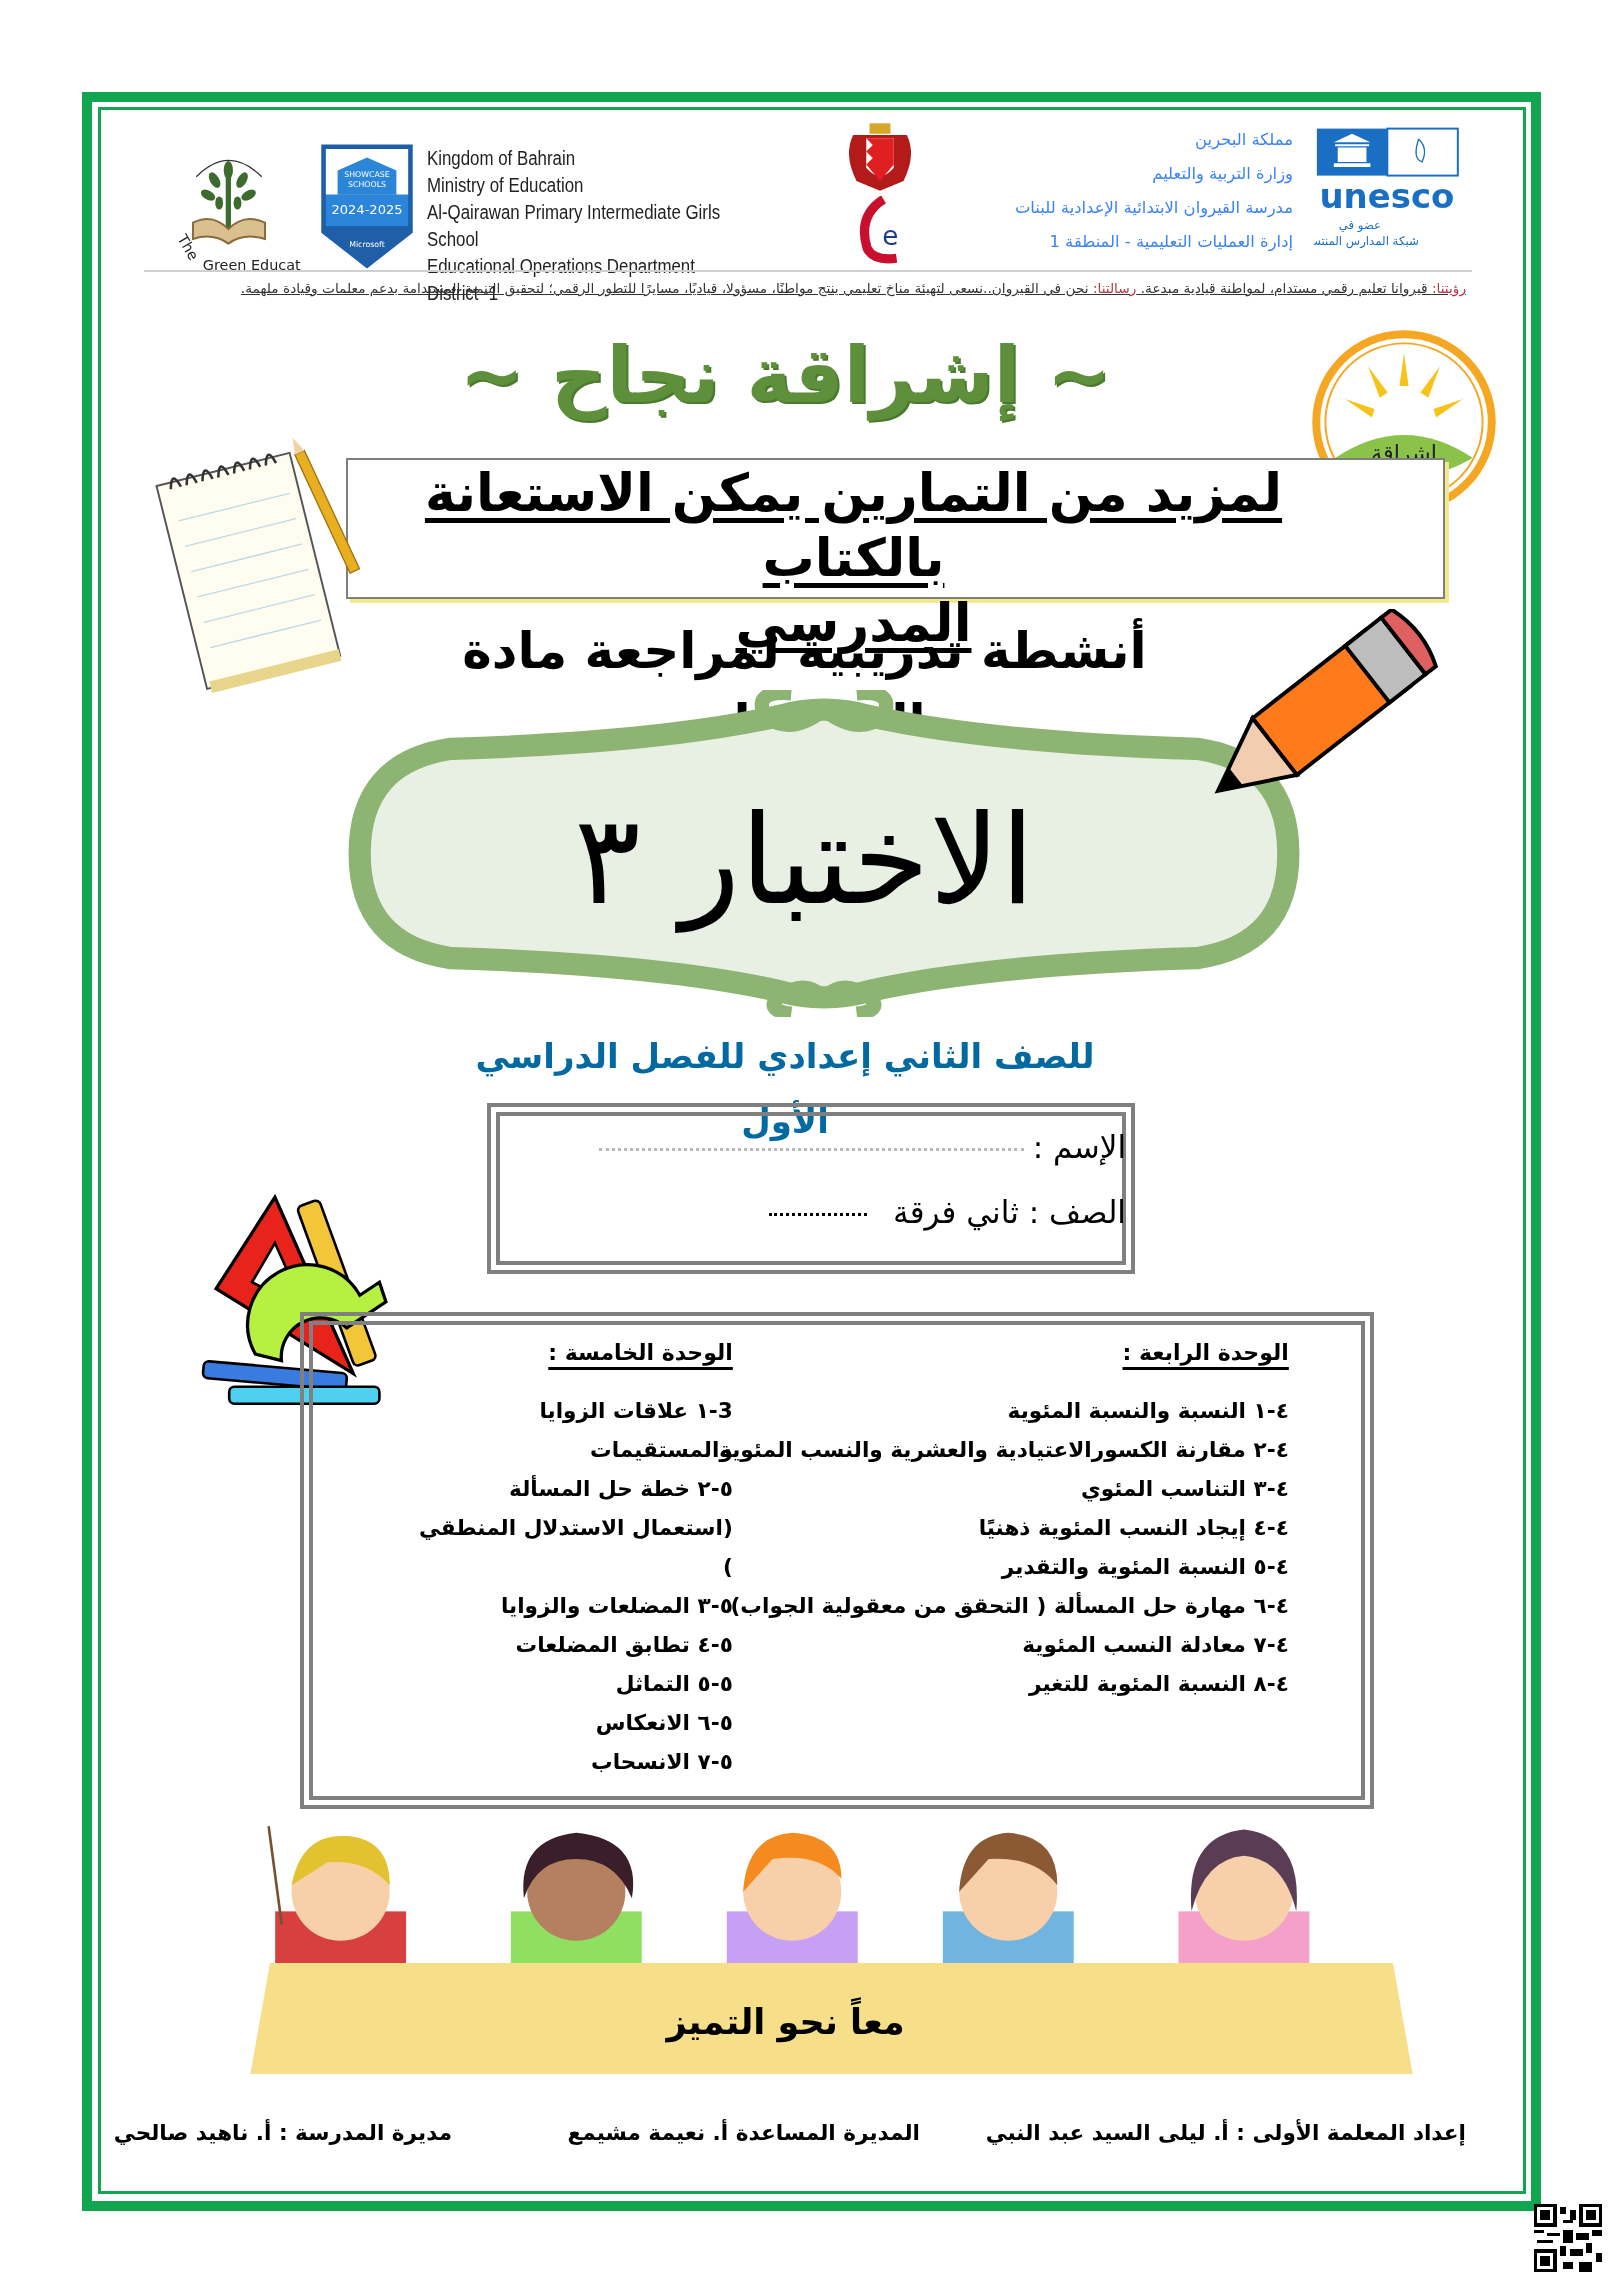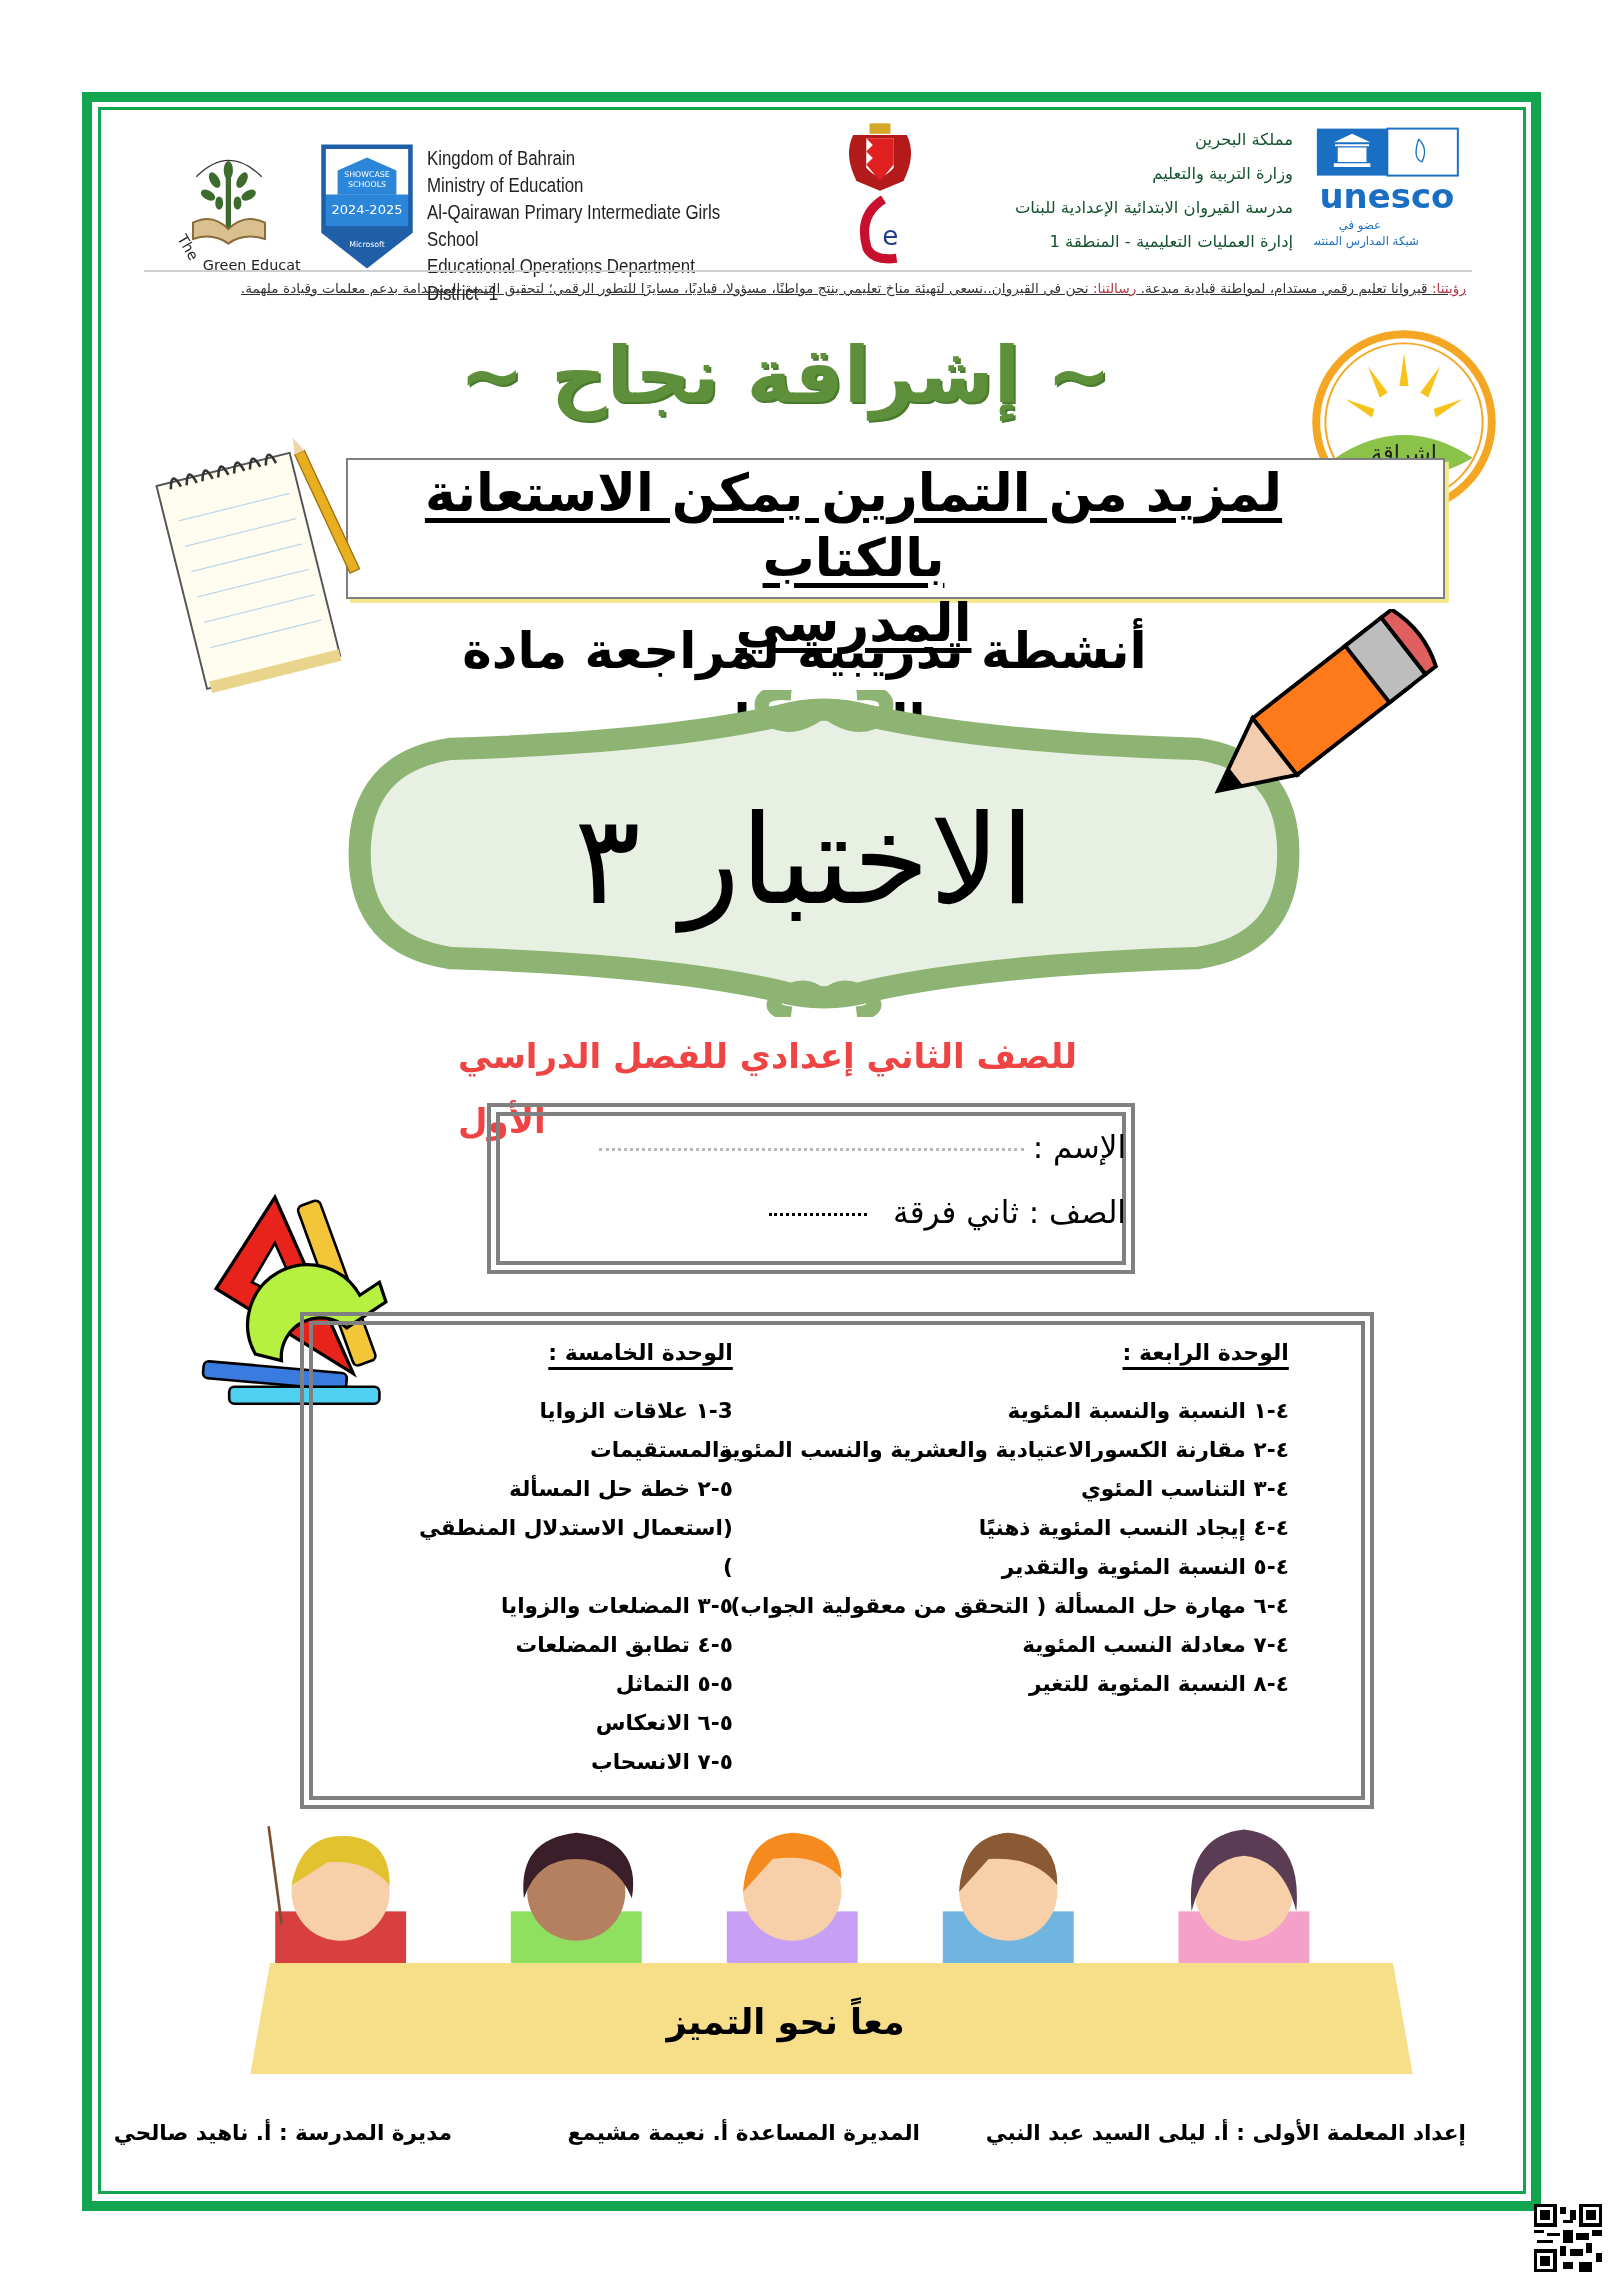--- a/index.html
+++ b/index.html
@@ -4,21 +4,21 @@
 <style>
   html, body { margin:0; padding:0; background:#ffffff; }
   body { width:1623px; height:2295px; position:relative; overflow:hidden; font-family:"DejaVu Sans", sans-serif; }
   .abs { position:absolute; }
   
   .frame-outer { left:82px; top:92px; width:1459px; height:2119px; border:10.5px solid #12a550; box-sizing:border-box; }
   .frame-inner { left:98px; top:107px; width:1428px; height:2087px; border:3.9px solid #12a550; box-sizing:border-box; }
 
   
   .hdr-en { left:427px; top:145px; width:366px; font-family:"Liberation Sans", sans-serif; font-size:19.6px; line-height:27px; color:#222; transform:scaleX(0.86); transform-origin:left top; }
-  .hdr-ar { right:330px; top:123px; width:366px; direction:rtl; text-align:right; font-family:"DejaVu Sans", sans-serif; font-size:16.4px; line-height:34px; color:#14532d; }
+  .hdr-ar { right:330px; top:123px; width:366px; direction:rtl; text-align:right; font-family:"DejaVu Sans", sans-serif; font-size:16.4px; line-height:34px; color:#3b82f6; }
   .hdr-divider { left:144px; top:270px; width:1328px; height:2px; background:#cfcfcf; }
   .vision { left:157px; top:280px; width:1309px; direction:rtl; text-align:right; font-size:13.7px; color:#333; white-space:nowrap;text-decoration:underline; }
   .vision .lbl { color:#b03a48; }
 
   
   .green-logo { left:157px; top:131px; width:144px; height:144px; }
   .showcase { left:318px; top:141px; width:98px; height:131px; }
   .unesco { left:1314px; top:126px; width:148px; height:124px; }
   .crest { left:840px; top:122px; width:80px; height:72px; }
   .eglogo { left:844px; top:196px; width:79px; height:72px; }
@@ -31,21 +31,21 @@
   .note-text span { text-decoration:underline; text-underline-offset:6.5px; }
   .notepad { left:151px; top:425px; width:209px; height:268px; }
 
   .subtitle { left:366px; top:615px; width:877px; direction:rtl; text-align:center; font-weight:bold; font-size:50px; color:#000; line-height:72px; }
   .pencil { left:1171px; top:609px; width:268px; height:236px; }
 
   
   .plaque { left:294px; top:690px; width:1060px; height:327px; }
   .plaque-text { left:510px; top:785px; width:589px; text-align:center; direction:rtl; font-family:"DejaVu Sans", sans-serif; font-size:124px; line-height:151px; color:#000; }
 
-  .grade { left:458px; top:1024px; width:654px; direction:rtl; text-align:left; font-weight:bold; font-size:34px; line-height:65px; color:#ef4444; }
+  .grade { left:458px; top:1024px; width:654px; direction:rtl; text-align:center; font-weight:bold; font-size:34px; line-height:65px; color:#0369a1; }
 
   
   .info-box { left:487px; top:1103px; width:648px; height:171px; border:4.6px solid #808080; box-sizing:border-box; padding:5.2px; }
   .info-inner { width:100%; height:100%; border:4.6px solid #808080; box-sizing:border-box; }
   .info-row { direction:rtl; font-size:31px; color:#000; position:absolute; right:26px; }
   .dots-name { display:inline-block; width:425px; border-bottom:3.9px dotted #b8b8b8; margin-right:9.2px; vertical-align:middle; }
   .dots-class { display:inline-block; width:98px; border-bottom:3.9px dotted #000; margin-right:26px; vertical-align:middle; }
 
   .tools { left:190px; top:1171px; width:209px; height:242px; }
 

